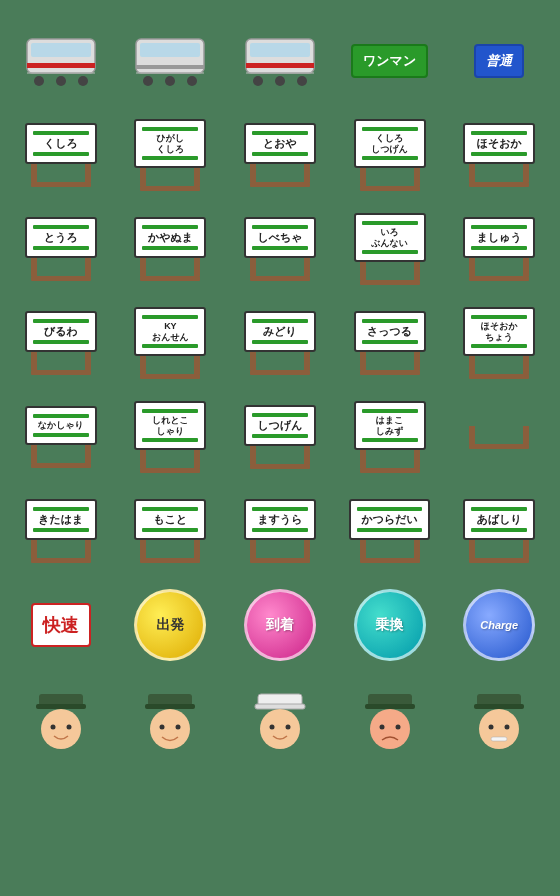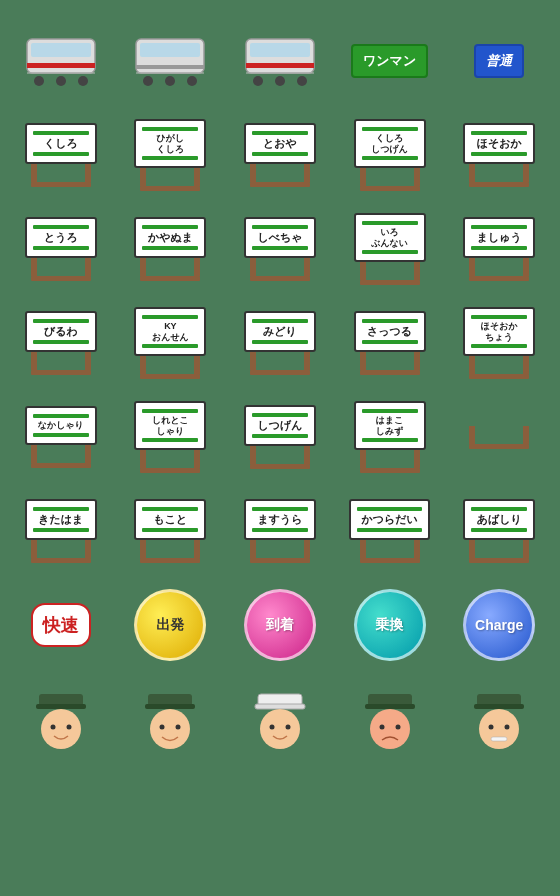--- a/index.html
+++ b/index.html
@@ -100,21 +100,21 @@
     }
     .bubble.yellow { background: radial-gradient(circle at 35% 35%, #ffee55, #ddaa00); color: #333; text-shadow: none; }
     .bubble.pink { background: radial-gradient(circle at 35% 35%, #ff88cc, #cc2288); }
     .bubble.teal { background: radial-gradient(circle at 35% 35%, #44ddcc, #0099aa); text-align: center; }
     .bubble.blue2 { background: radial-gradient(circle at 35% 35%, #88aaff, #2255cc); }
 
     
     .fast-sign {
       background: white;
       border: 2px solid #cc2222;
-      border-radius: 14px;
+      border-radius: 4px;
       padding: 8px 10px;
       font-size: 18px;
       font-weight: bold;
       color: #cc2222;
     }
   </style>
 </head>
 <body>
 
 <div class="grid">
@@ -532,21 +532,21 @@
   <div class="cell">
     <div class="bubble yellow">出発</div>
   </div>
   <div class="cell">
     <div class="bubble pink">到着</div>
   </div>
   <div class="cell">
     <div class="bubble teal">乗換</div>
   </div>
   <div class="cell">
-    <div class="bubble blue2" style="font-size:14px;">Charge</div>
+    <div class="bubble blue2" style="font-style:italic; font-size:11px;">Charge</div>
   </div>
 
   <div class="cell">
     <svg width="60" height="70" viewBox="0 0 60 70">
       <rect x="8" y="10" width="44" height="12" rx="3" fill="#3a5a3a"></rect>
       <rect x="5" y="20" width="50" height="5" rx="2" fill="#2a4a2a"></rect>
       <circle cx="30" cy="45" r="20" fill="#f5c89a"></circle>
       <circle cx="22" cy="43" r="2.5" fill="#333"></circle>
       <circle cx="38" cy="43" r="2.5" fill="#333"></circle>
       <path d="M23 52 Q30 58 37 52" stroke="#c0764a" stroke-width="1.5" fill="none"></path>

